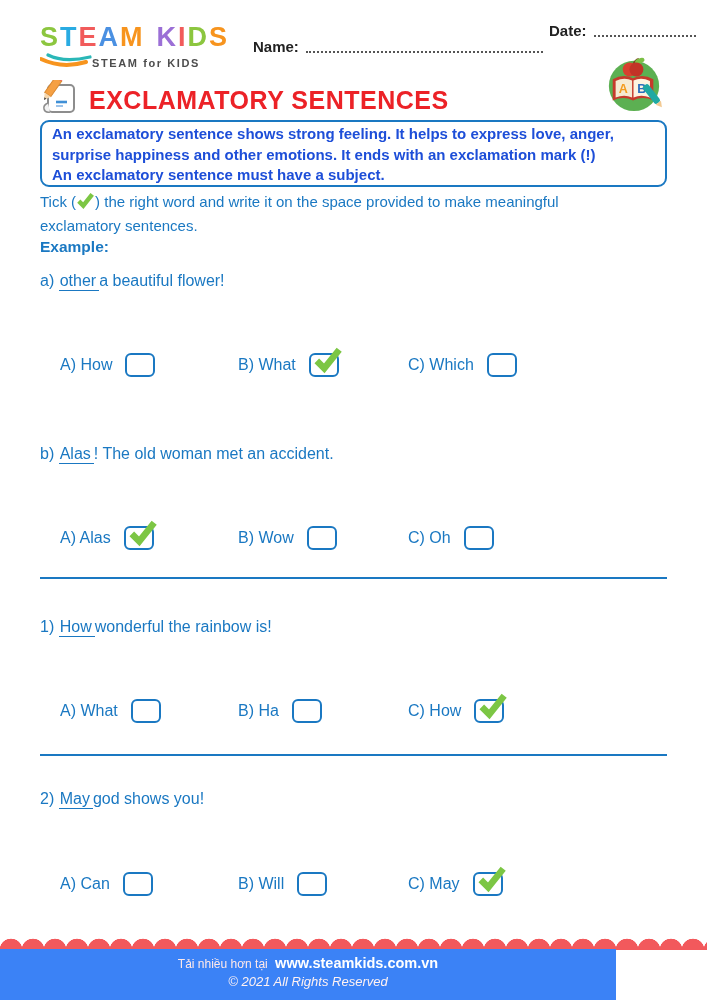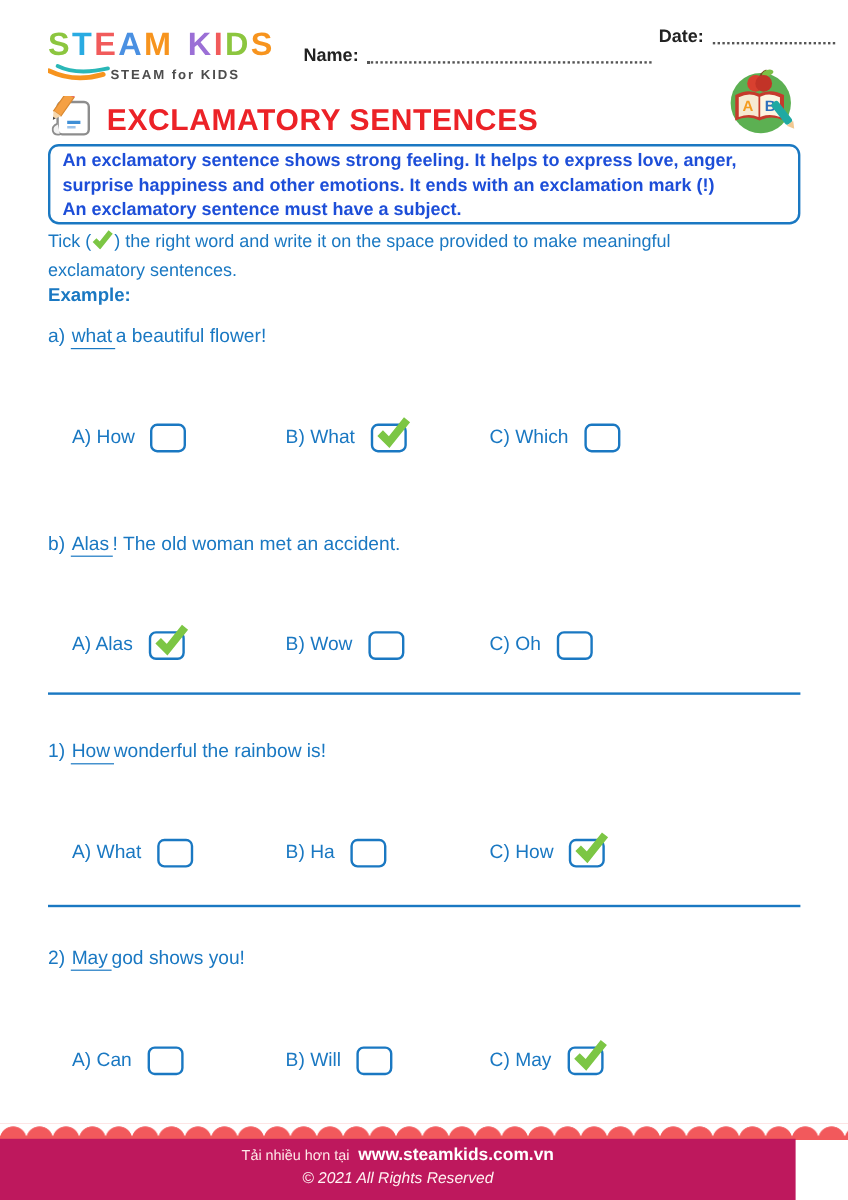--- a/index.html
+++ b/index.html
@@ -57,21 +57,21 @@
   .opt-col-a { left:60px; } .opt-col-b { left:238px; } .opt-col-c { left:408px; }
 
   .divider { position:absolute; left:40px; width:627px; border-top:2px solid #1a78c2; }
 
   
   .footer-scallop {
     position:absolute; left:0; top:936px; width:707px; height:14px;
     background-image:radial-gradient(circle at 11px 14px, #f2595c 11px, rgba(242,89,92,0) 11.6px);
     background-size:22px 14px; background-repeat:repeat-x;
   }
-  .footer-body { position:absolute; left:0; top:949px; width:663px; height:51px; background:#be185d; text-align:center; color:#fff; }
+  .footer-body { position:absolute; left:0; top:949px; width:616px; height:51px; background:#3b82f6; text-align:center; color:#fff; }
   .footer-line1 { margin-top:6px; font-size:12px; color:#ffe9e9; }
   .footer-line1 .site { font-size:14.5px; font-weight:700; color:#ffffff; margin-left:4px; }
   .footer-line2 { margin-top:3px; font-size:13px; font-style:italic; color:#fff2f2; }
 </style>
 </head>
 <body>
 
 <div class="page">
 
   <div class="logo">
@@ -153,21 +153,21 @@
     <span>Tick (</span><span class="check-inline"><svg width="19" height="17" viewBox="0 0 34 30">
           <path d="M5 16 L13 24 L29 4" stroke="#7cc644" stroke-width="8" fill="none"></path>
         </svg></span><span>) the right word and write it on the space provided to make meaningful</span>
     <div>exclamatory sentences.</div>
   </div>
 
   <div class="example-label">Example:</div>
 
   <div class="sentence" style="top:272px">
     <span>a)</span>
-    <span class="uword">what</span><span>a beautiful flower!</span>
+    <span class="uword">other</span><span>a beautiful flower!</span>
   </div>
   <div class="opt-row" style="top:353px">
     <div class="opt opt-col-a">
       <span class="opt-label">A) How</span>
       <span class="checkbox"></span>
     </div>
     <div class="opt opt-col-b">
       <span class="opt-label">B) What</span>
       <span class="checkbox checked">
           <svg class="check" width="32" height="28" viewBox="0 0 34 30">

